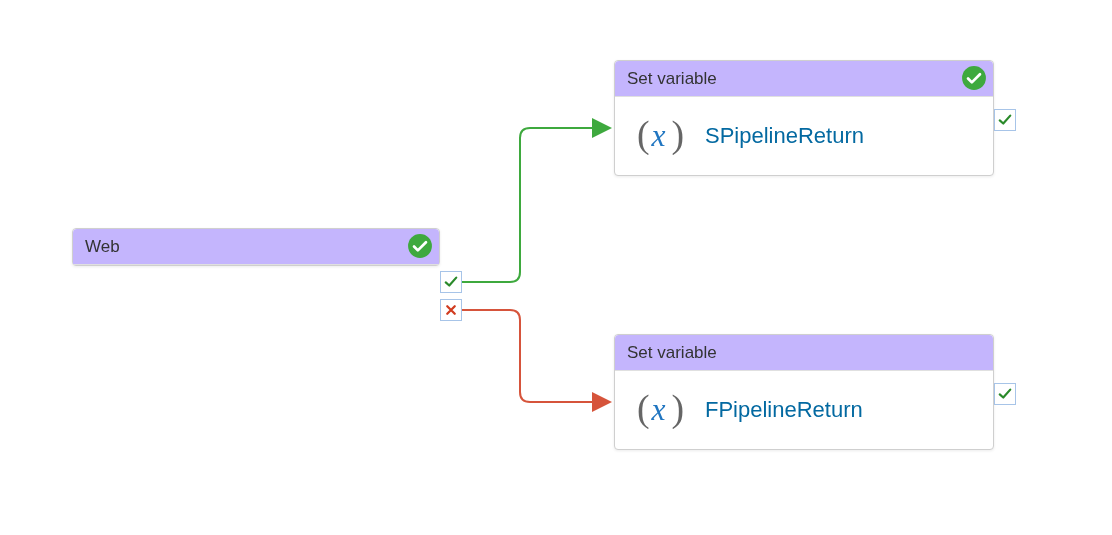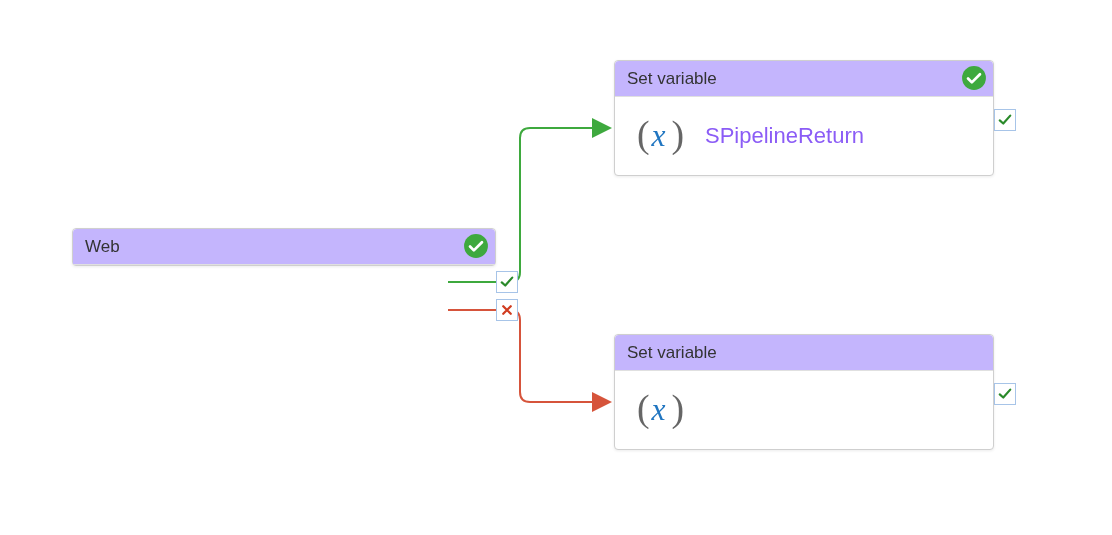--- a/index.html
+++ b/index.html
@@ -38,21 +38,21 @@
       align-items: center;
     }
     .activity-body {
       padding: 16px 18px;
       display: flex;
       align-items: center;
       gap: 18px;
     }
     .activity-name {
       font-size: 22px;
-      color: #8b5cf6;
+      color: #0369a1;
     }
     .status-icon {
       position: absolute;
       right: 6px;
       top: 4px;
       width: 26px;
       height: 26px;
     }
     .port {
       position: absolute;
@@ -88,21 +88,21 @@
         <path d="M0,0 L10,5 L0,10 Z" fill="#3ea93e"></path>
       </marker>
       <marker id="arrow-red" markerWidth="10" markerHeight="10" refX="8" refY="5" orient="auto">
         <path d="M0,0 L10,5 L0,10 Z" fill="#d6543b"></path>
       </marker>
     </defs>
     <path d="M 448 282 L 510 282 Q 520 282 520 272 L 520 138 Q 520 128 530 128 L 608 128" stroke="#3ea93e" stroke-width="2" fill="none" marker-end="url(#arrow-green)"></path>
     <path d="M 448 310 L 510 310 Q 520 310 520 320 L 520 392 Q 520 402 530 402 L 608 402" stroke="#d6543b" stroke-width="2" fill="none" marker-end="url(#arrow-red)"></path>
   </svg>
 
-  <div class="activity" style="left:72px; top:228px; width:424px;">
+  <div class="activity" style="left:72px; top:228px; width:368px;">
     <div class="activity-header">
       <span>Web</span>
       <span class="status-icon">
         <svg viewBox="0 0 24 24" width="26" height="26">
           <circle cx="12" cy="12" r="11" fill="#3ea93e"></circle>
           <path d="M6.5 12.5 L10 16 L17.5 8.5" stroke="#ffffff" stroke-width="2.5" fill="none" stroke-linecap="round" stroke-linejoin="round"></path>
         </svg>
       </span>
     </div>
     <div class="port success" style="right:-23px; top:42px;">
@@ -149,20 +149,21 @@
       <span>Set variable</span>
     </div>
     <div class="activity-body">
       <span>
         <svg viewBox="0 0 50 40" width="54" height="42">
           <text x="3" y="32" font-size="36" font-family="serif" fill="#666">(</text>
           <text x="17" y="31" font-size="30" font-family="serif" font-style="italic" fill="#2176c1">x</text>
           <text x="36" y="32" font-size="36" font-family="serif" fill="#666">)</text>
         </svg>
       </span>
+      <span class="activity-name">FPipelineReturn</span>
     </div>
     <div class="port success" style="right:-23px; top:48px;">
       <svg viewBox="0 0 16 16" width="14" height="14">
           <path d="M2 8.5 L6 12 L14 3" stroke="#2a8a2a" stroke-width="2.5" fill="none" stroke-linecap="round" stroke-linejoin="round"></path>
         </svg>
     </div>
   </div>
 
 </div>
 

